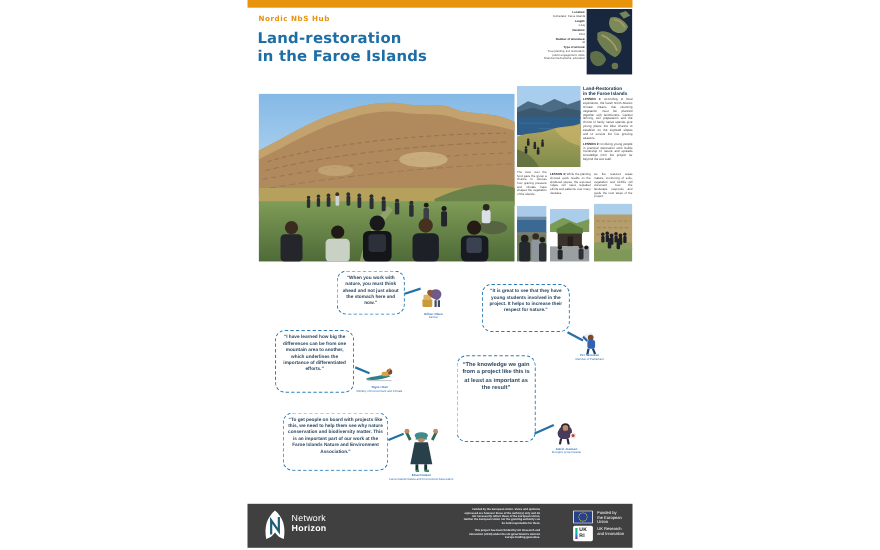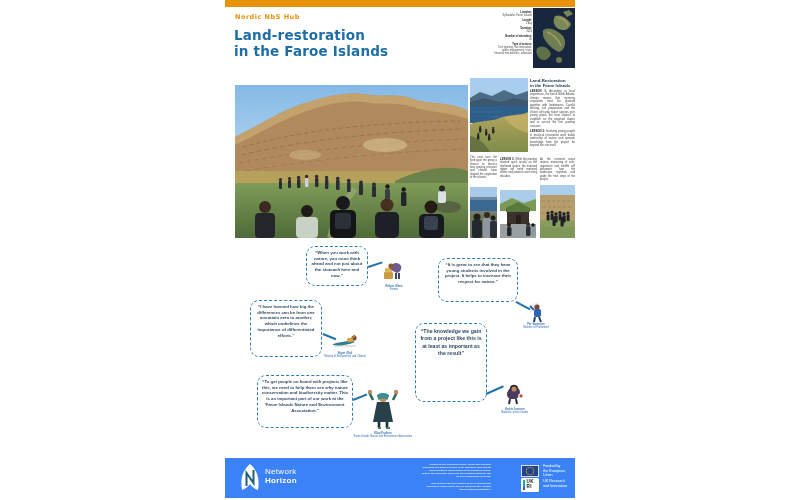--- a/index.html
+++ b/index.html
@@ -66,21 +66,21 @@
   .c-d { left:262px; top:407px; width:56px; }
   .c-e { left:128px; top:431px; width:60px; }
 
   .conn { position:absolute; height:1.6px; background:#2470A8; transform-origin:0 50%; }
   .k-a { left:143px; top:266px; width:15px; transform:rotate(-18deg); }
   .k-b { left:291px; top:301px; width:16px; transform:rotate(28deg); }
   .k-c { left:98px;  top:333px; width:14px; transform:rotate(22deg); }
   .k-d { left:261px; top:393px; width:19px; transform:rotate(-24deg); }
   .k-e { left:128px; top:399px; width:15px; transform:rotate(-22deg); }
 
-  .footer { position:absolute; left:0; top:458px; width:350px; height:40px; background:#3b82f6; }
+  .footer { position:absolute; left:0; top:458px; width:350px; height:40px; background:#404040; }
   .logo { position:absolute; left:15px; top:5px; width:20px; height:29px; }
   .brand { position:absolute; left:40px; top:9px; color:#ffffff; font-size:8px; line-height:9px; letter-spacing:0.3px; }
   .brand .b2 { font-weight:bold; }
   .disc { position:absolute; width:70px; color:#e9eff3; }
   .disc .sc { text-align:right; font-size:5px; line-height:6px; font-weight:bold; }
   .d1 { left:196px; top:4px; }
   .d2 { left:196px; top:23px; }
   .euflag { position:absolute; left:296px; top:5px; width:18px; height:12px; }
   .eulabel { position:absolute; left:318px; top:6px; width:32px; color:#ffffff; }
   .eulabel .sc, .ukrilabel .sc { font-size:7.4px; line-height:8.6px; }

